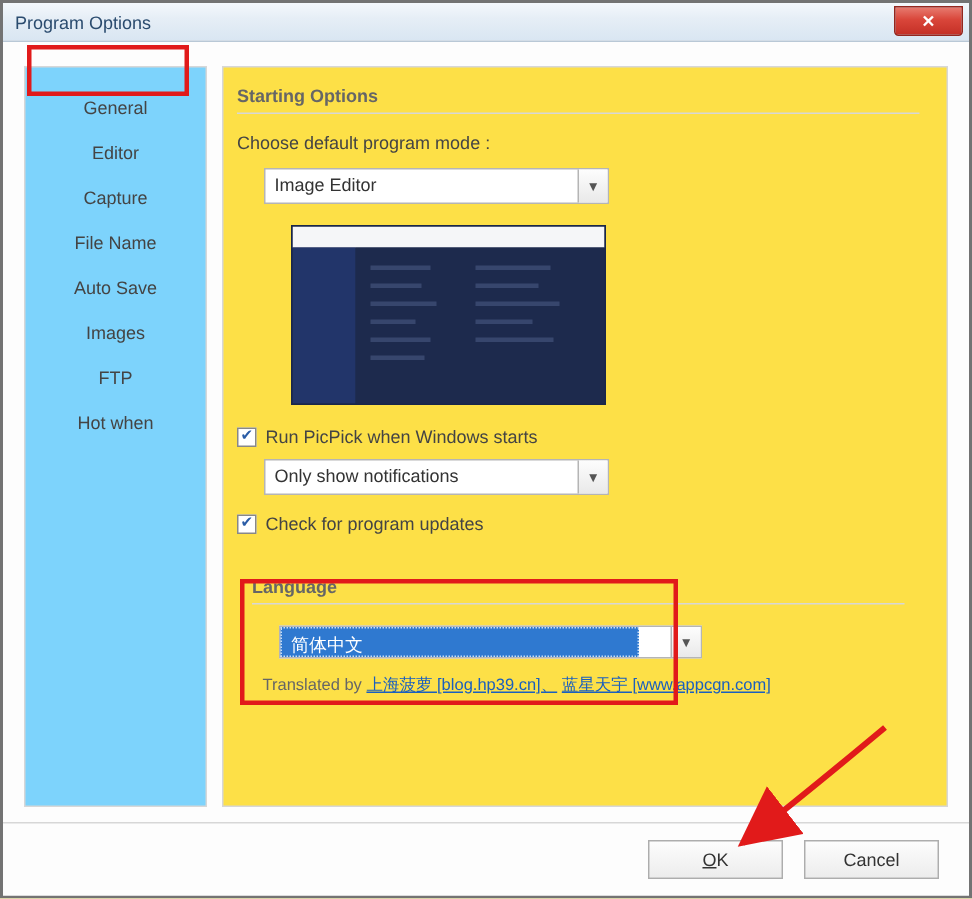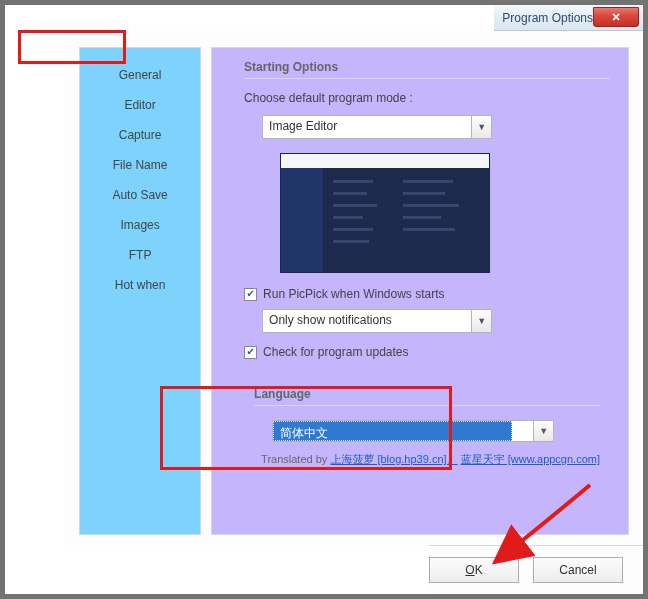--- a/index.html
+++ b/index.html
@@ -13,22 +13,21 @@
     height: 599px;
     overflow: hidden;
     position: relative;
   }
   .window {
     width: 648px;
     height: 599px;
     background: #fff;
     display: flex;
     flex-direction: column;
-    border: 5px solid #737373;
-    align-items: flex-end;
+    border: 2px solid #737373;
   }
   .titlebar {
     height: 26px;
     background: linear-gradient(to bottom, #f4f8fc 0%, #e6eef6 40%, #d9e6f2 100%);
     border-bottom: 1px solid #b9c8d6;
     display: flex;
     align-items: center;
     justify-content: space-between;
     padding: 0 0 0 8px;
     position: relative;
@@ -72,22 +71,22 @@
     justify-content: center;
     color: #444;
     cursor: pointer;
   }
   .sidebar-item.active {
     font-weight: normal;
   }
   .main {
     flex: 1;
     border: 1px solid #d7d7d7;
-    background: #c4b5fd;
-    padding: 12px 18px 12px 32px;
+    background: #fde047;
+    padding: 12px 18px 12px 9px;
     overflow: hidden;
   }
   .section-title {
     font-weight: bold;
     color: #666;
     border-bottom: 1px solid #d7d7d7;
     padding-bottom: 4px;
     margin-bottom: 12px;
   }
   .label {

